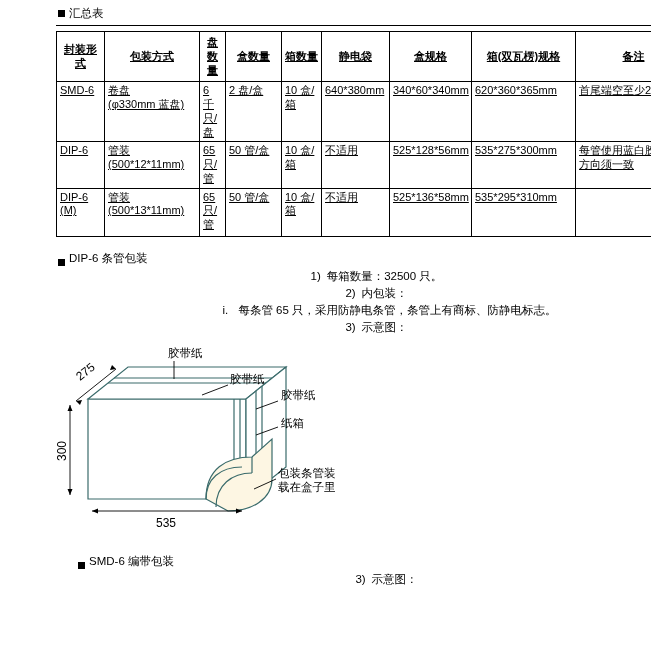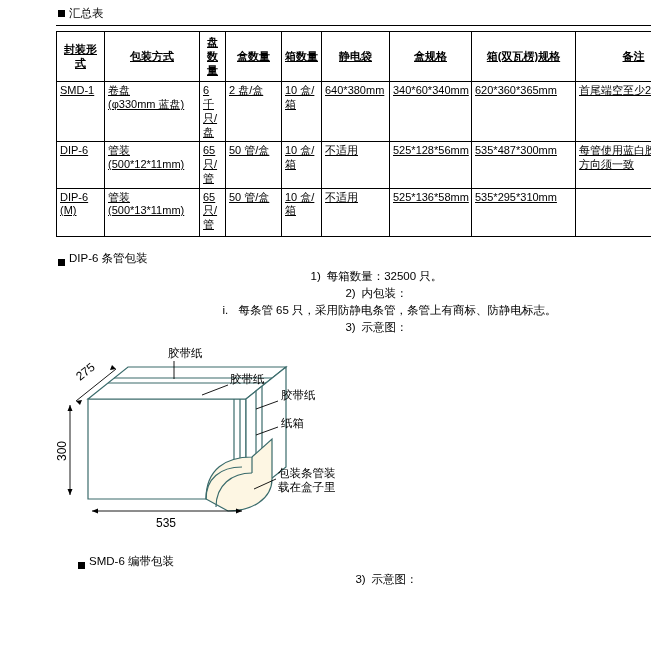--- a/index.html
+++ b/index.html
@@ -154,41 +154,41 @@
         <th>盒数量</th>
         <th>箱数量</th>
         <th>静电袋</th>
         <th>盒规格</th>
         <th>箱(双瓦楞)规格</th>
         <th>备注</th>
       </tr>
     </thead>
     <tbody>
       <tr style="height:42px">
-        <td class="mid" style="white-space:pre-line">SMD-1</td>
+        <td class="mid" style="white-space:pre-line">SMD-6</td>
         <td style="white-space:pre-line">卷盘
 (φ330mm 蓝盘)</td>
         <td>6 千只/盘</td>
         <td>2 盘/盒</td>
         <td>10 盒/箱</td>
         <td>640*380mm</td>
         <td>340*60*340mm</td>
         <td>620*360*365mm</td>
         <td class="mid">首尾端空至少200mm</td>
       </tr>
       <tr style="height:42px">
         <td style="white-space:pre-line">DIP-6</td>
         <td style="white-space:pre-line">管装
 (500*12*11mm)</td>
         <td>65 只/管</td>
         <td>50 管/盒</td>
         <td>10 盒/箱</td>
         <td>不适用</td>
         <td>525*128*56mm</td>
-        <td>535*487*300mm</td>
+        <td>535*275*300mm</td>
         <td>每管使用蓝白胶塞，方向须一致</td>
       </tr>
       <tr style="height:48px">
         <td style="white-space:pre-line">DIP-6
 (M)</td>
         <td style="white-space:pre-line">管装
 (500*13*11mm)</td>
         <td>65 只/管</td>
         <td>50 管/盒</td>
         <td>10 盒/箱</td>

